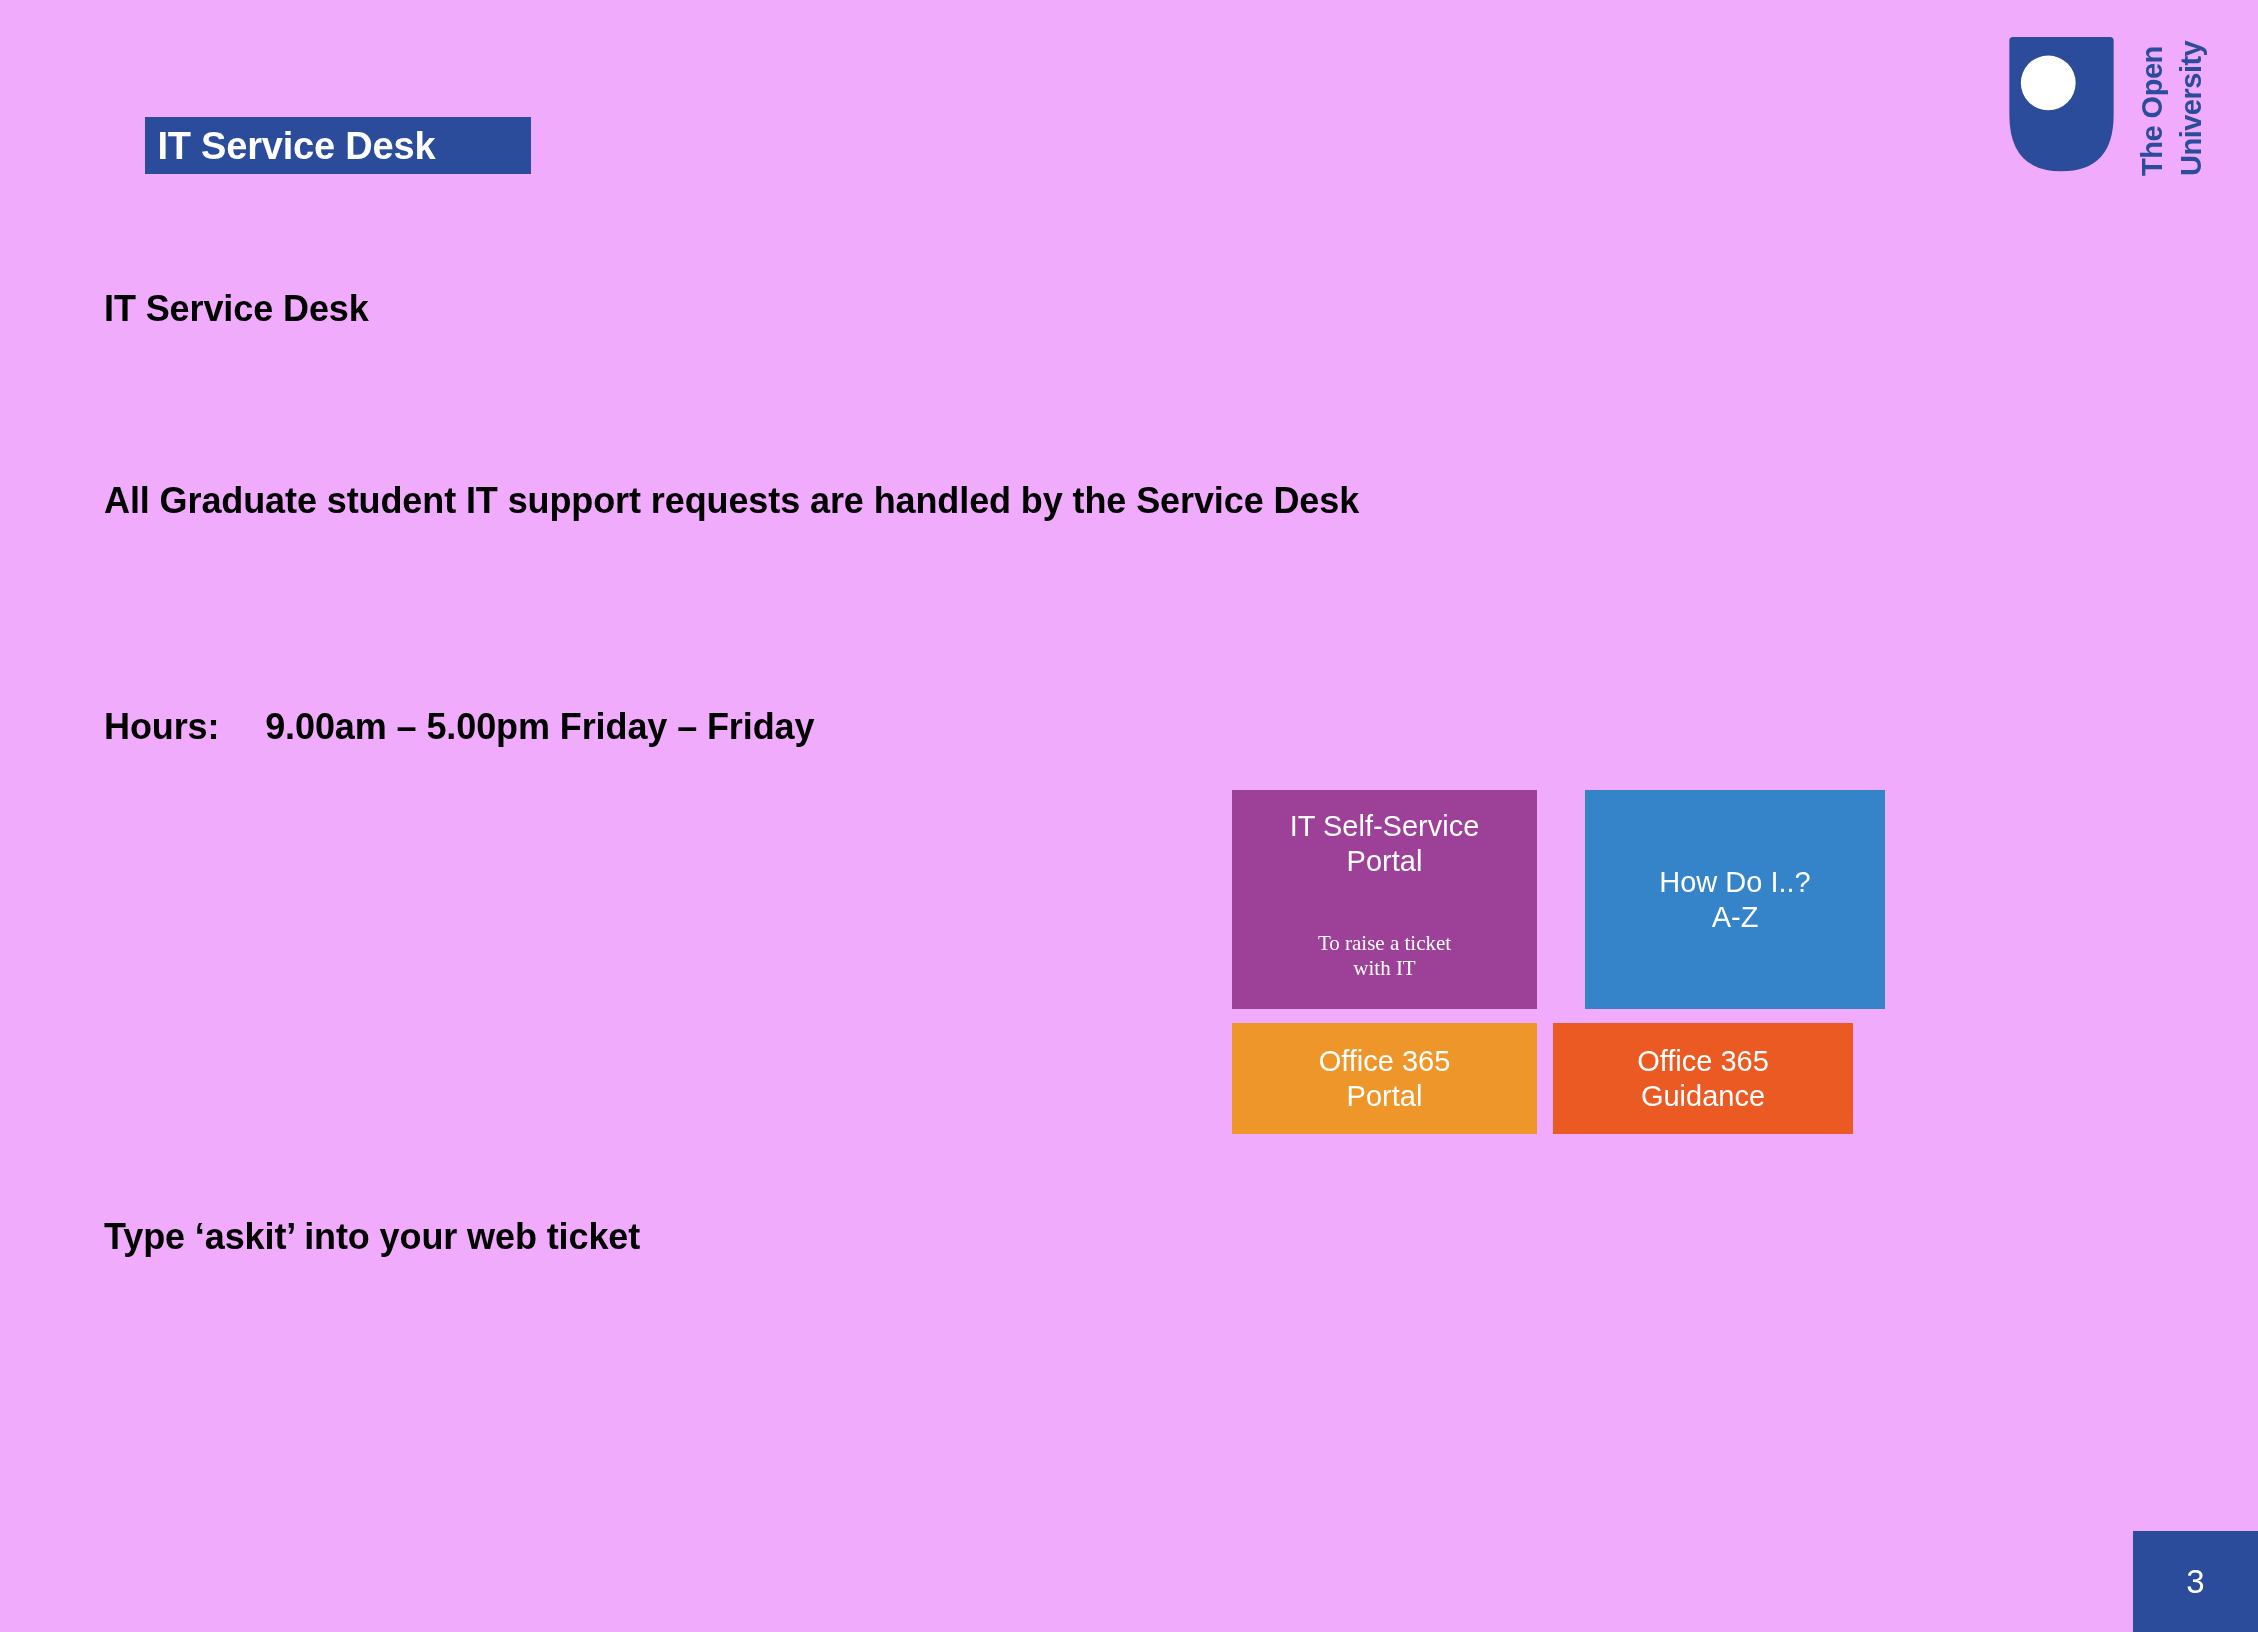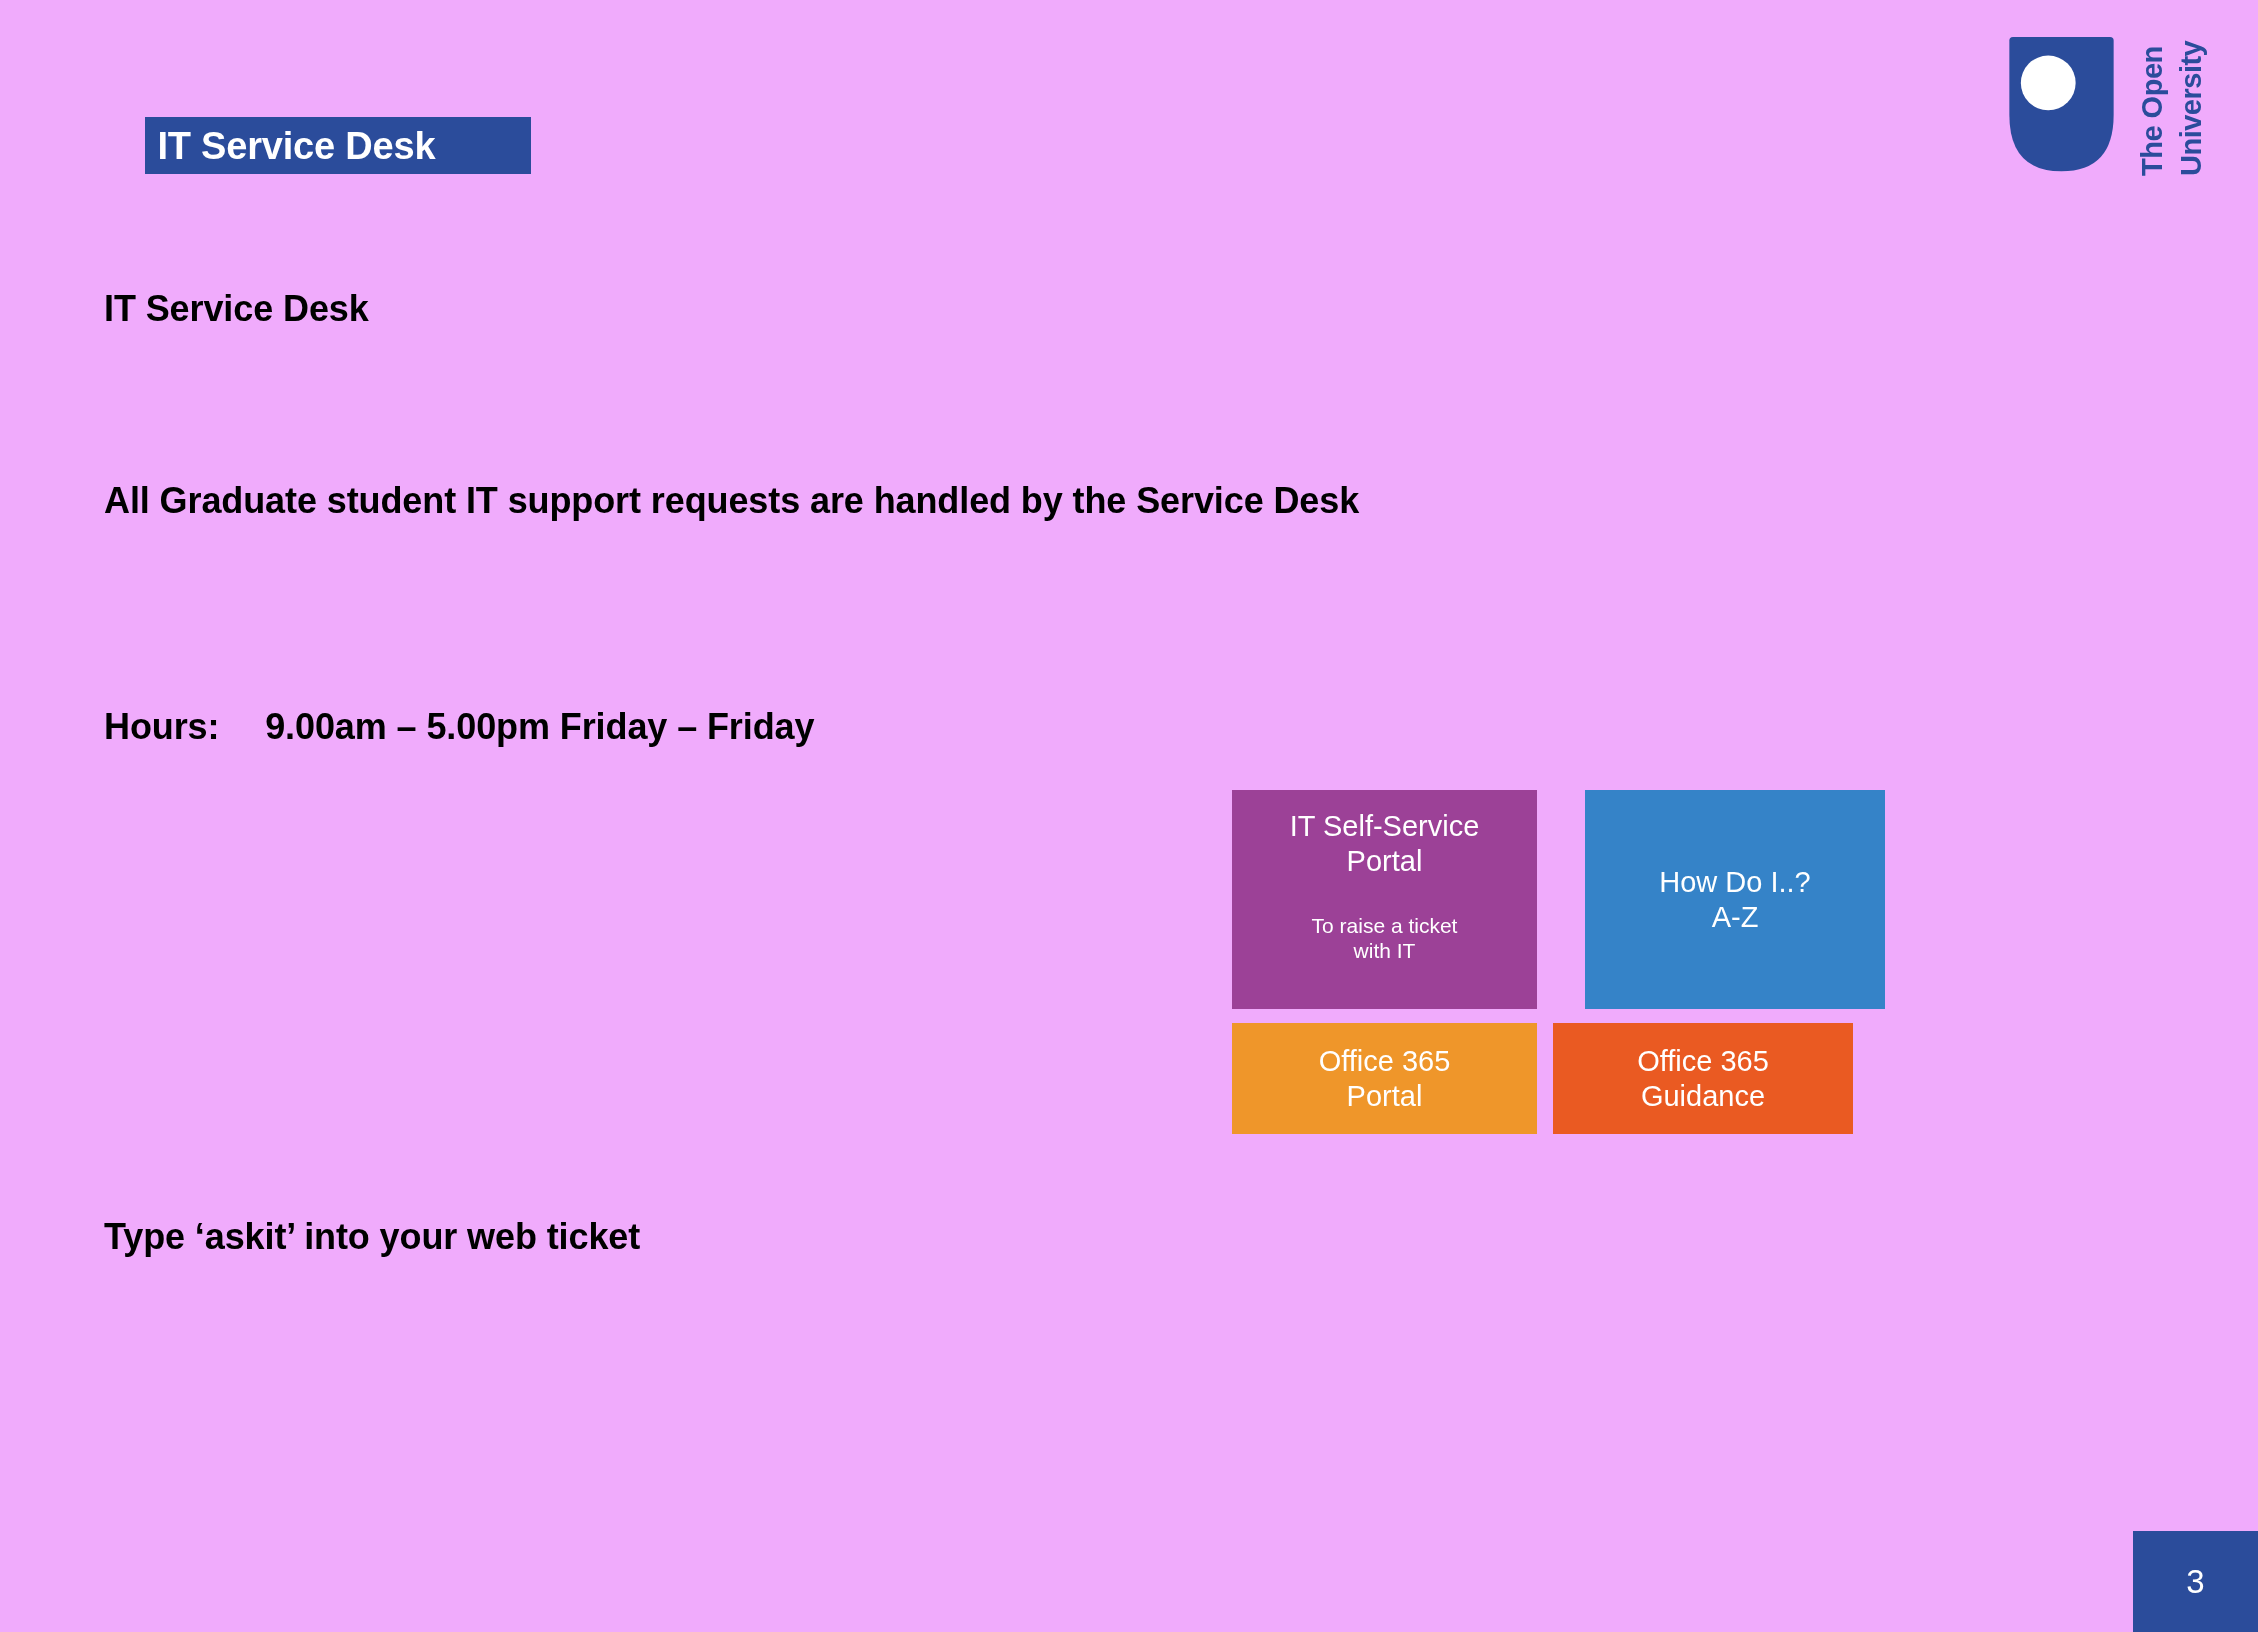--- a/index.html
+++ b/index.html
@@ -125,22 +125,23 @@
     font-weight: normal;
     white-space: pre-line;
   }
 
   #tile-self-service {
     left: 0px;  top: 0px;
     width: 305px; height: 219px;
     background: #9C4197;
     justify-content: flex-start;
     padding-top: 19.4px;
-  }
-  #tile-self-service .tile-sub { margin-top: 35px; }
+    gap: 28px;
+  }
+  #tile-self-service .tile-sub { margin-top: 25px; font-family: Liberation Serif, serif; }
 
   #tile-how-do-i {
     left: 321px; top: 0px;
     width: 300px; height: 219px;
     background: #3583C8;
     justify-content: center;
     margin-left: 32px;
   }
 
   #tile-o365-portal {

